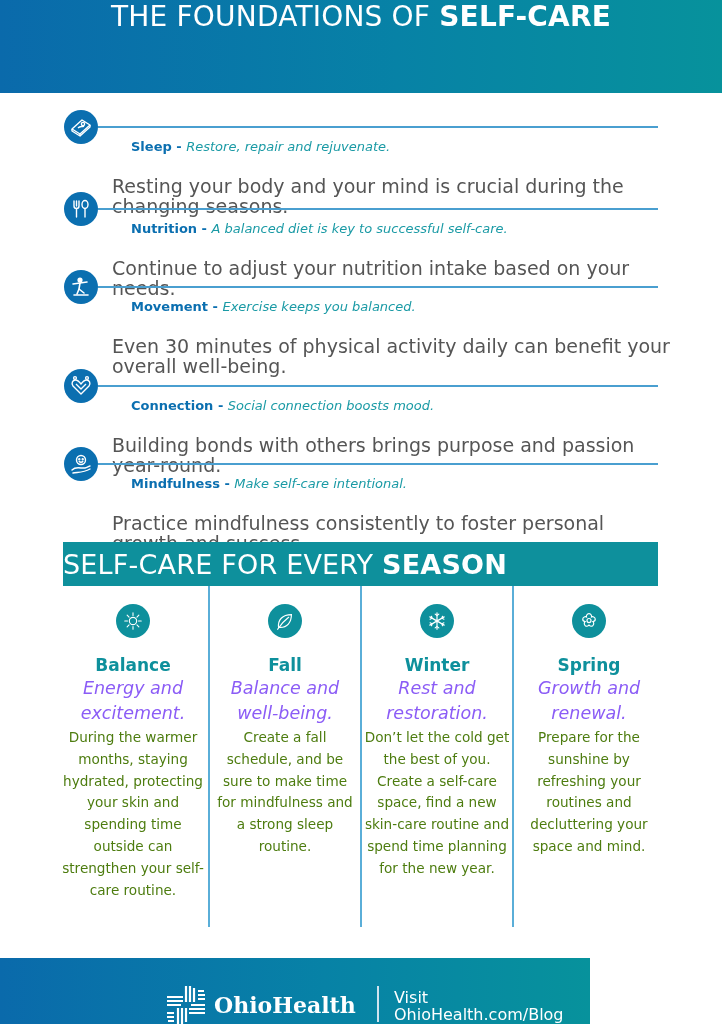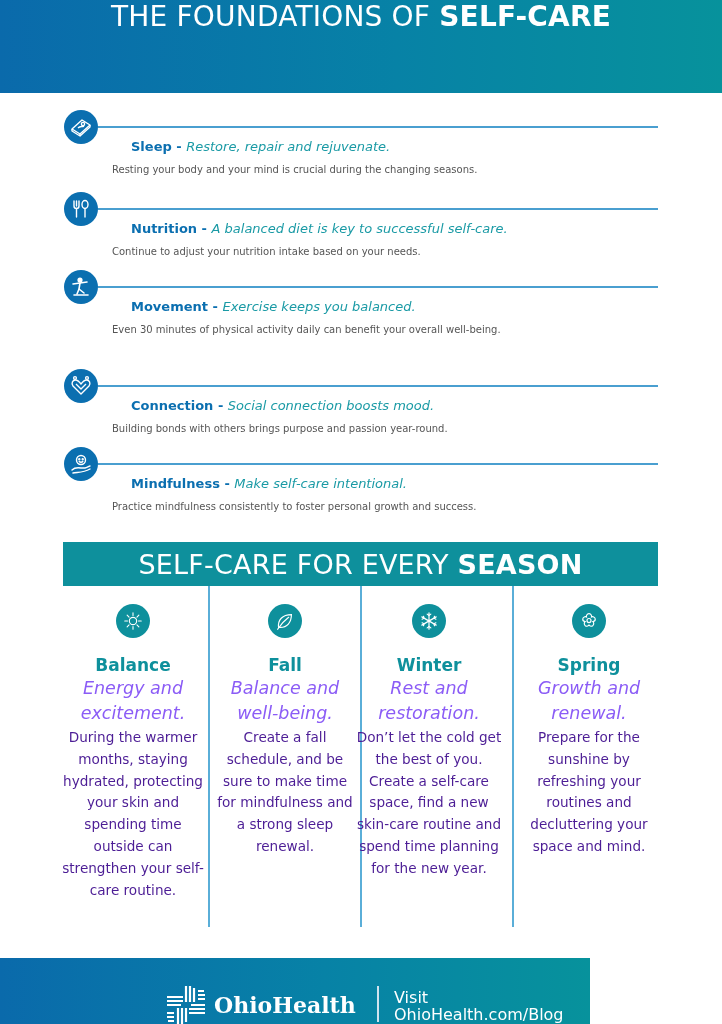--- a/index.html
+++ b/index.html
@@ -19,40 +19,40 @@
     position: absolute; left: 0; top: 0; width: 34px; height: 34px; border-radius: 50%;
     background: #0b6fb0; display: flex; align-items: center; justify-content: center;
   }
   .foundation .icon svg { width: 24px; height: 24px; }
   .foundation .rule { position: absolute; left: 34px; top: 16px; width: 560px; height: 1.5px; background: #4a9fd0; }
   .foundation .text { position: absolute; left: 48px; top: 26px; width: 560px; }
   .foundation .title { font-size: 13px; line-height: 22px; white-space: nowrap; margin-left: 19px; }
   .foundation .title .name { color: #0b6fb0; font-weight: bold; }
   .foundation .title .dash { color: #0b6fb0; font-weight: bold; }
   .foundation .title .tag { color: #1a9aa5; font-style: italic; }
-  .foundation .desc { font-size: 10px; line-height: 20px; color: #555; margin-top: 2px; }
+  .foundation .desc { font-size: 19px; line-height: 20px; color: #555; margin-top: 18px; }
 
   .season-banner {
     position: absolute; left: 63px; top: 542px; width: 595px; height: 44px;
-    background: #0e909c; display: flex; align-items: center; justify-content: center;
+    background: #0e909c; display: flex; align-items: center; 
   }
   .season-banner h2 { font-weight: normal; color: #fff; font-size: 27px; letter-spacing: 0.2px; }
   .season-banner h2 b { font-weight: bold; }
 
   .divider { position: absolute; top: 586px; width: 1.5px; height: 341px; background: #5aaed8; }
 
   .season { position: absolute; top: 604px; width: 146px; text-align: center; }
   .season .icon {
     width: 34px; height: 34px; margin: 0 auto; border-radius: 50%; background: #0e909c;
     display: flex; align-items: center; justify-content: center;
   }
   .season .icon svg { width: 22px; height: 22px; }
   .season .name { margin-top: 16px; color: #0e909c; font-weight: bold; font-size: 17px; line-height: 22px; }
   .season .tag { color: #8b5cf6; font-style: italic; font-size: 17.5px; line-height: 25px; }
-  .season .desc { color: #4c1d95; font-size: 13.6px; line-height: 21.8px; margin-top: 1px; }
+  .season .desc { color: #4d7c0f; font-size: 13.6px; line-height: 21.8px; margin-top: 1px; }
 
   .footer {
     position: absolute; left: 0; top: 930px; width: 590px; height: 94px;
     background: linear-gradient(90deg, #0a6aab 0%, #0782a6 55%, #07929c 100%);
     margin-top: 28px;
   }
   .footer .logo { position: absolute; left: 164px; top: 25px; display: flex; align-items: center; }
   .footer .logo svg { width: 44px; height: 44px; }
   .footer .logo .brand { color: #fff; font-family: "DejaVu Serif", serif; font-weight: bold; font-size: 22px; margin-left: 6px; }
   .footer .sep { position: absolute; left: 377px; top: 28px; width: 1.5px; height: 36px; background: #cfe3ef; }
@@ -172,24 +172,24 @@
 
 <div class="season" style="left:212px;">
   <div class="icon">
     <svg viewBox="0 0 24 24" fill="none" stroke="#fff" stroke-width="1.3" stroke-linecap="round">
         <path d="M5 19 C4 11 9 5 19 5 C19 14 14 19 7 19 Z"></path>
         <path d="M4 21 C8 15 12 11 16 8"></path>
       </svg>
   </div>
   <div class="name">Fall</div>
   <div class="tag">Balance and well-being.</div>
-  <div class="desc">Create a fall schedule, and be sure to make time for mindfulness and a strong sleep renewal.</div>
-</div>
-
-<div class="season" style="left:356px;text-align:center;">
+  <div class="desc">Create a fall schedule, and be sure to make time for mindfulness and a strong sleep routine.</div>
+</div>
+
+<div class="season" style="left:364px;text-align:center;">
   <div class="icon">
     <svg viewBox="0 0 24 24" fill="none" stroke="#fff" stroke-width="1.3" stroke-linecap="round">
         <path d="M12 3 V21 M4.2 7.5 L19.8 16.5 M4.2 16.5 L19.8 7.5"></path>
         <path d="M10 4.5 L12 6 L14 4.5 M10 19.5 L12 18 L14 19.5 M4.5 10 L6.5 9 L6 6.8 M19.5 14 L17.5 15 L18 17.2 M4.5 14 L6.5 15 L6 17.2 M19.5 10 L17.5 9 L18 6.8"></path>
       </svg>
   </div>
   <div class="name">Winter</div>
   <div class="tag">Rest and restoration.</div>
   <div class="desc">Don’t let the cold get the best of you. Create a self-care space, find a new skin-care routine and spend time planning for the new year.</div>
 </div>

